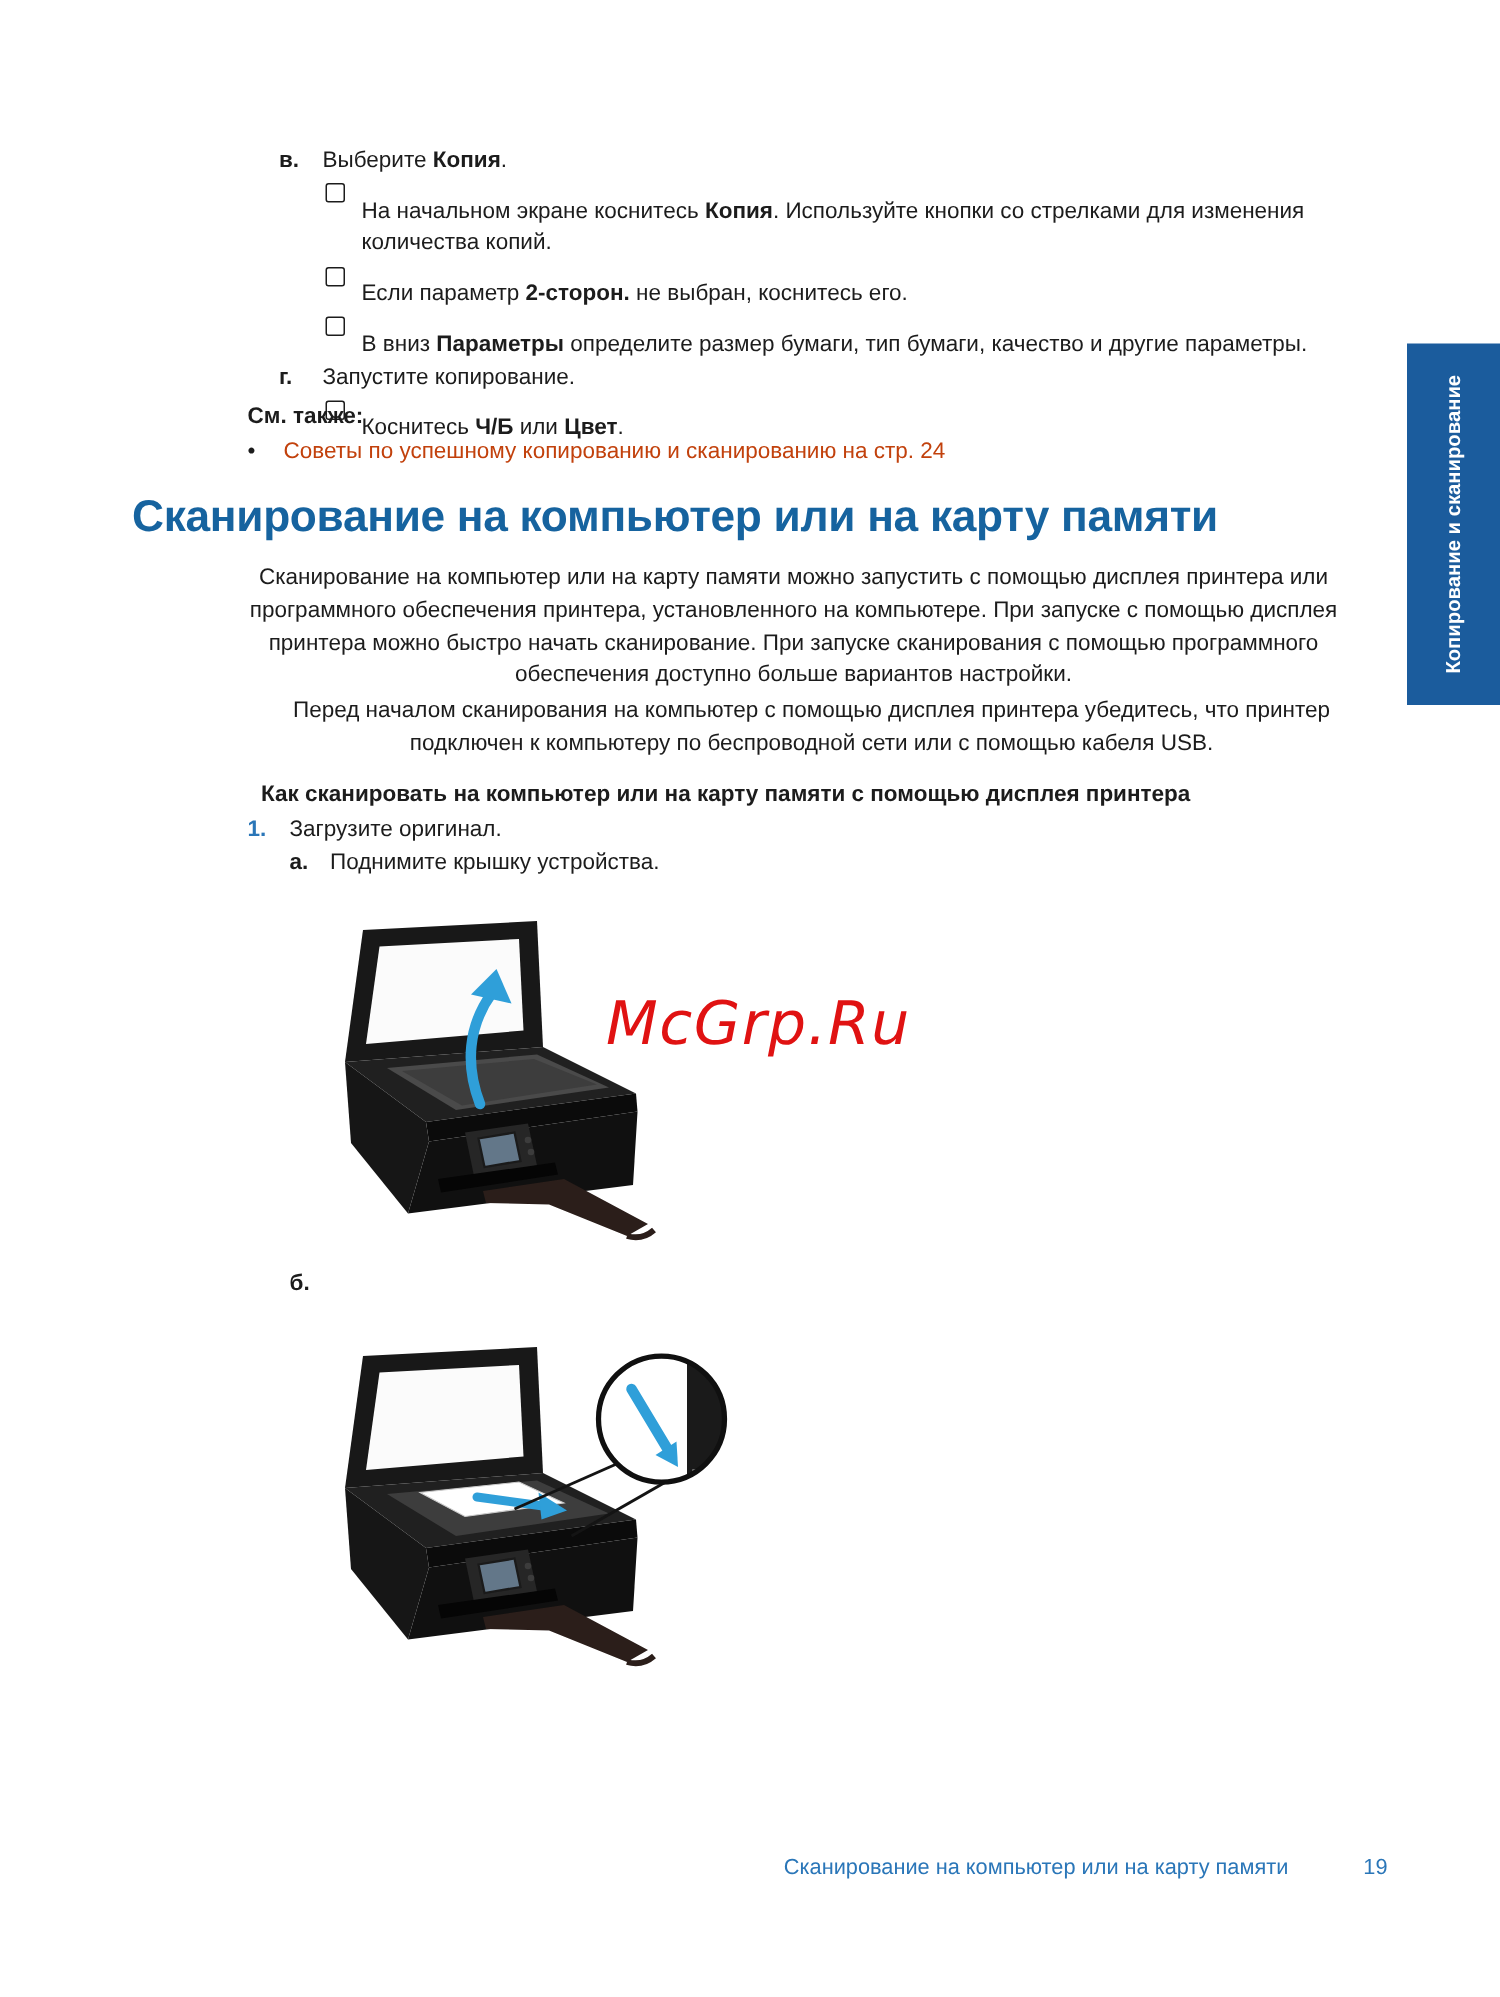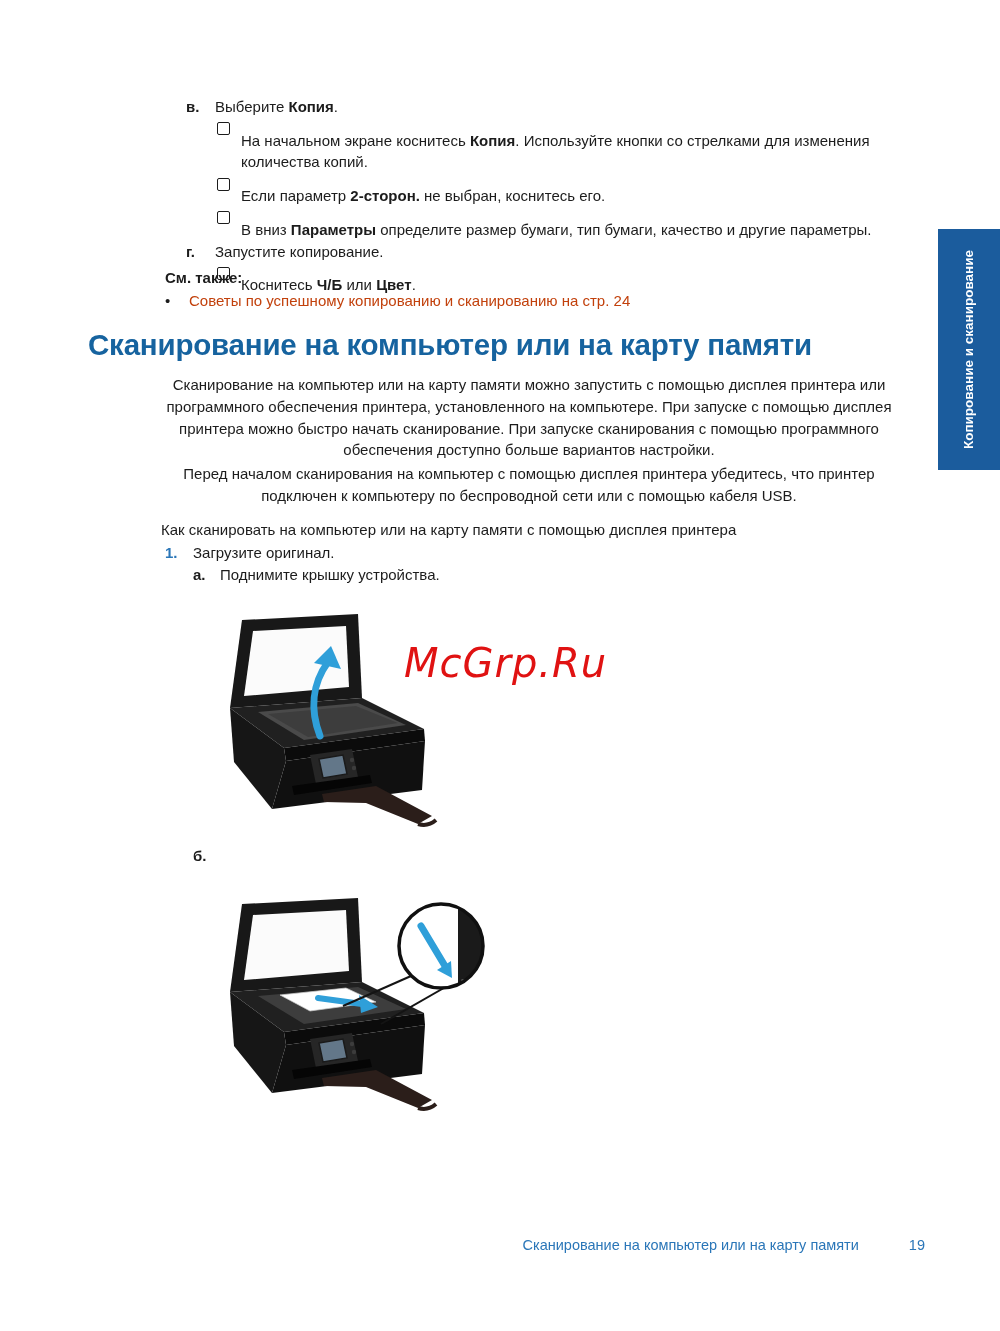--- a/index.html
+++ b/index.html
@@ -20,31 +20,31 @@
   .see-also{left:165px;top:266px;line-height:23px;}
   .see-title{font-weight:bold;}
   .bullet{flex:0 0 24px;color:#1c1c1c;}
   .link{color:#c2410c;}
 
   
   .h1{left:88px;top:329px;font-size:29.5px;font-weight:bold;color:#16639f;line-height:32px;letter-spacing:-0.2px;}
 
   .para{left:165px;width:728px;line-height:21.8px;text-align:center;}
   .para1{top:374px;}
-  .para2{top:463px;}
-  .howto{left:161px;top:521px;font-weight:normal;}
+  .para2{top:463px;margin-left:12px;}
+  .howto{left:174px;top:521px;font-weight:bold;}
   .step1{left:165px;top:544px;width:740px;}
   .stepnum{color:#2a76b8;font-weight:bold;flex:0 0 28px;}
   .stepa{left:193px;top:566px;width:740px;}
   .stepb{left:193px;top:847px;width:770px;}
   .submk{font-weight:bold;flex:0 0 27px;}
 
   .fig1{left:218px;top:610px;}
   .fig2{left:218px;top:884px;}
-  .watermark{left:404px;top:640px;font-family:"DejaVu Sans",sans-serif;font-style:italic;
+  .watermark{left:404px;top:660px;font-family:"DejaVu Sans",sans-serif;font-style:italic;
              font-size:40px;color:#e01212;letter-spacing:1px;white-space:nowrap;}
 
   
   .side-tab{left:938px;top:229px;width:62px;height:241px;background:#1b5c9d;
             display:flex;align-items:center;justify-content:center;}
   .side-tab span{transform:rotate(-90deg);white-space:nowrap;color:#ffffff;
                  font-weight:bold;font-size:13.5px;}
 
   
   .footer{left:0;top:1237px;width:925px;display:flex;justify-content:flex-end;

